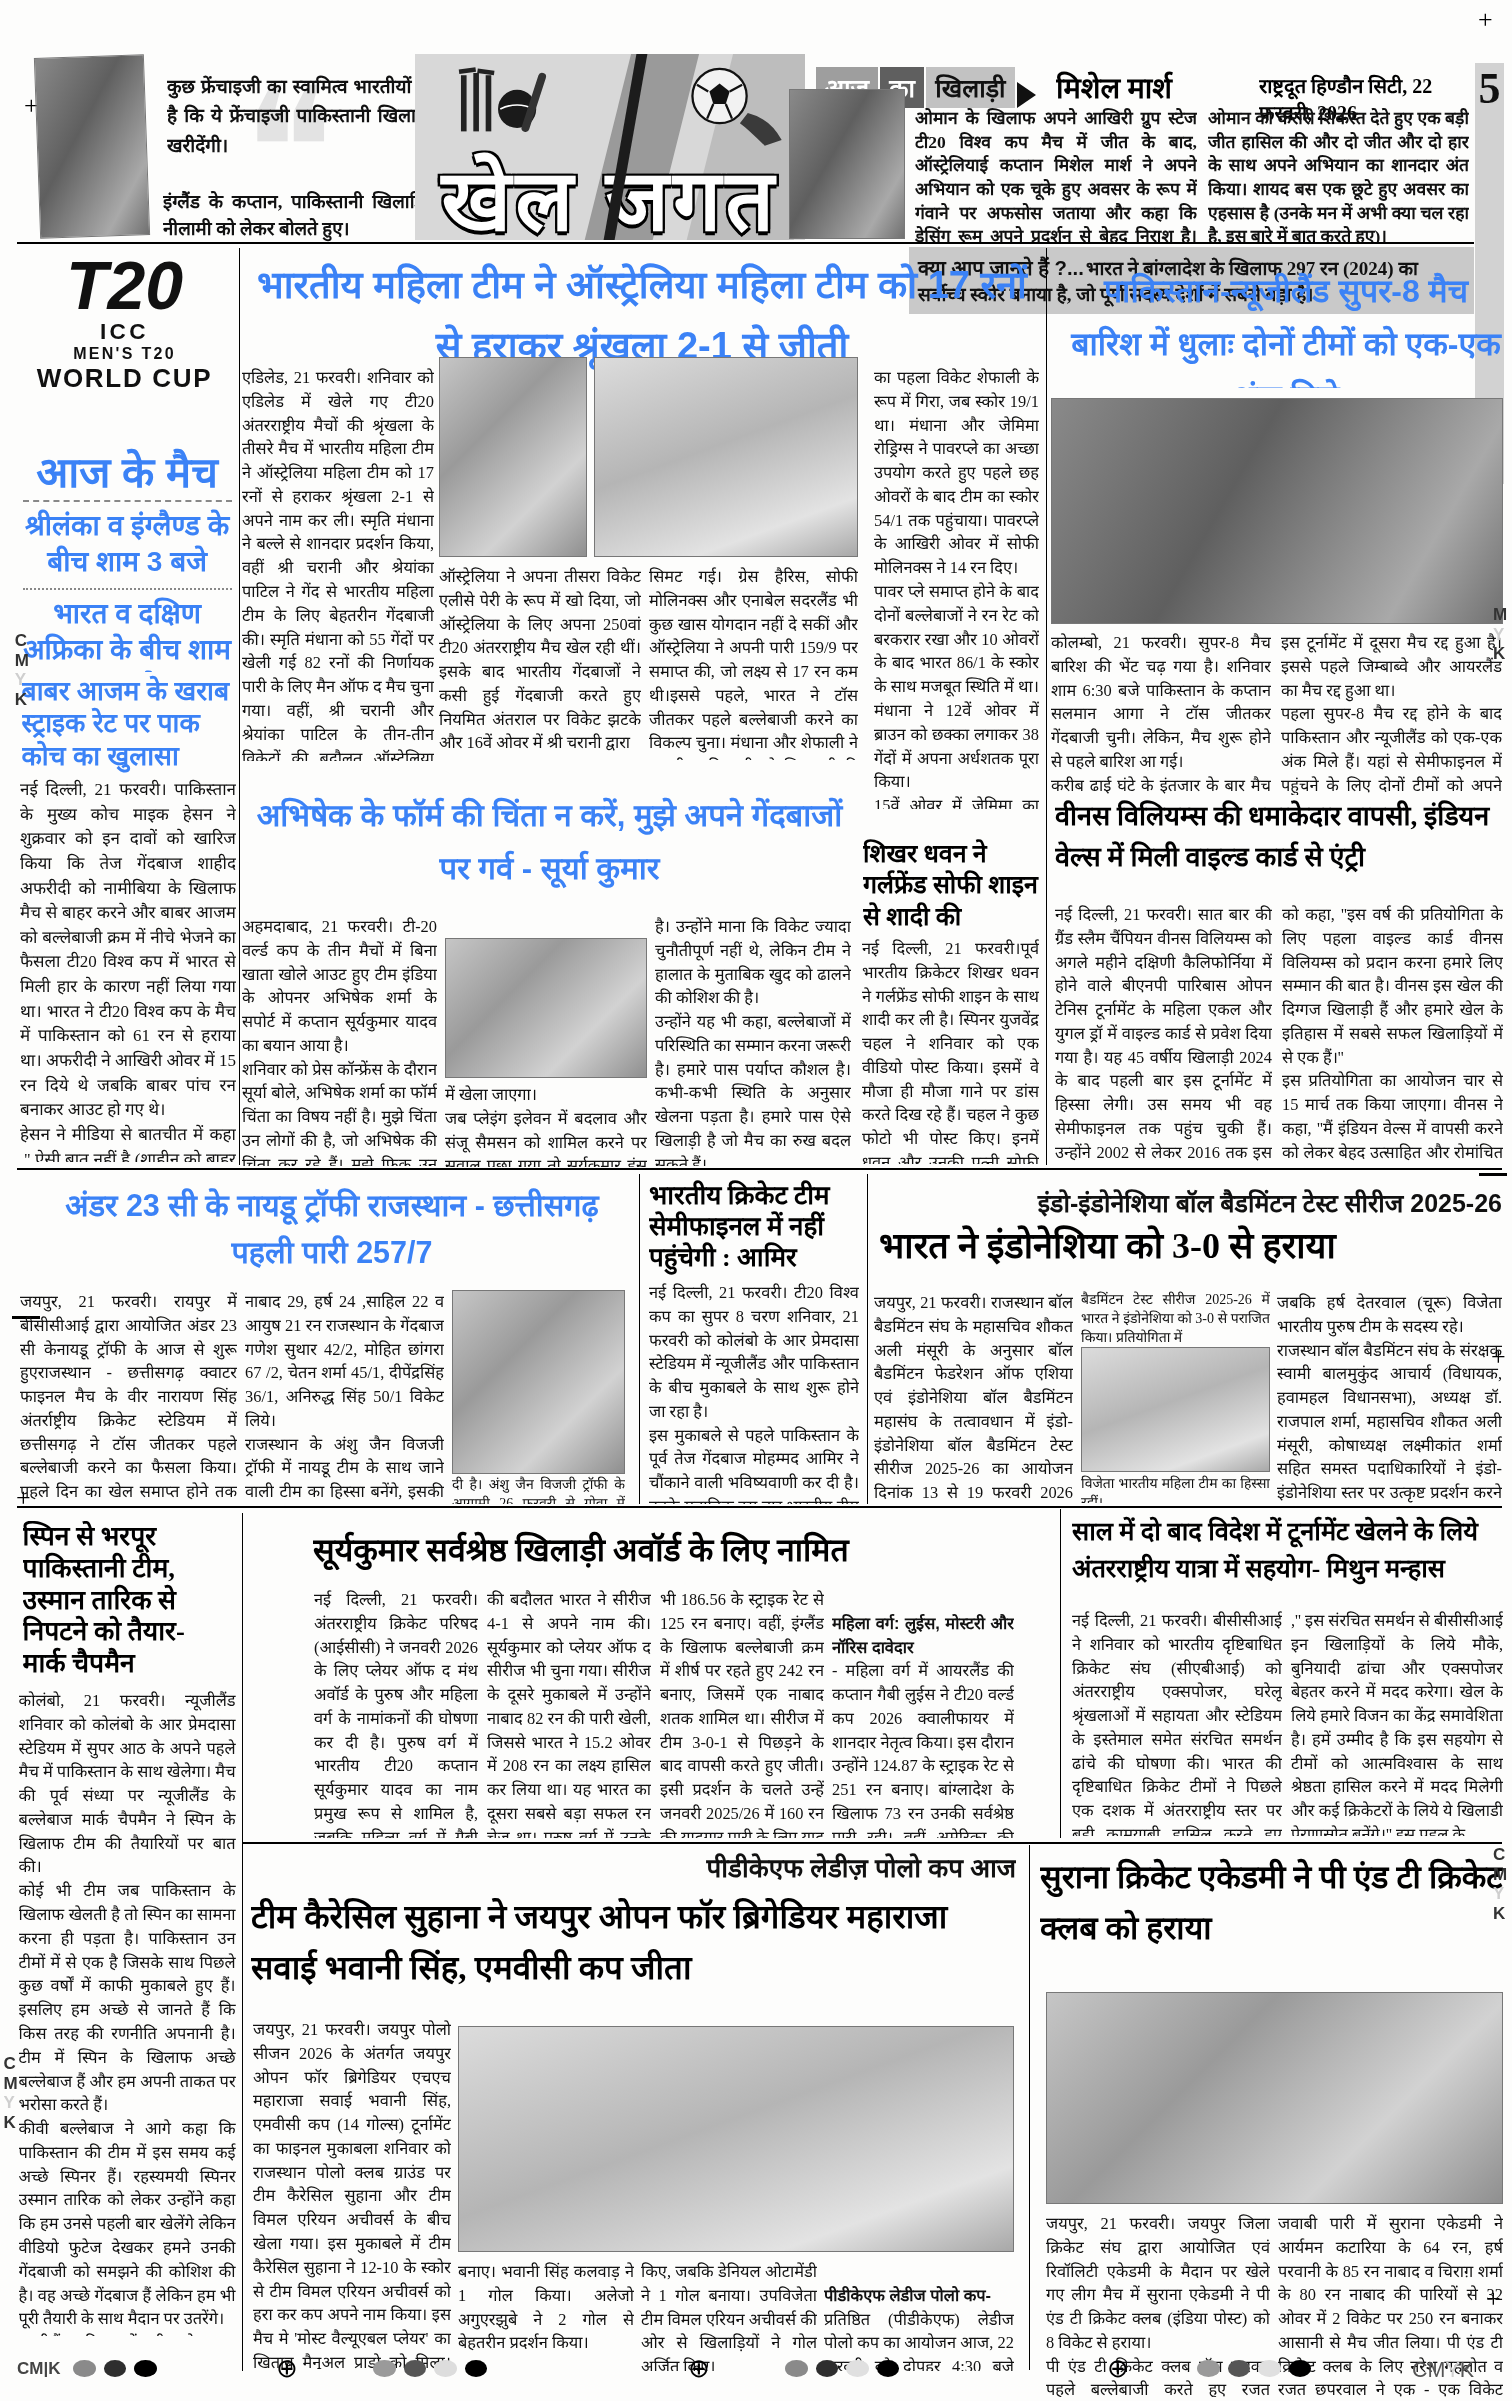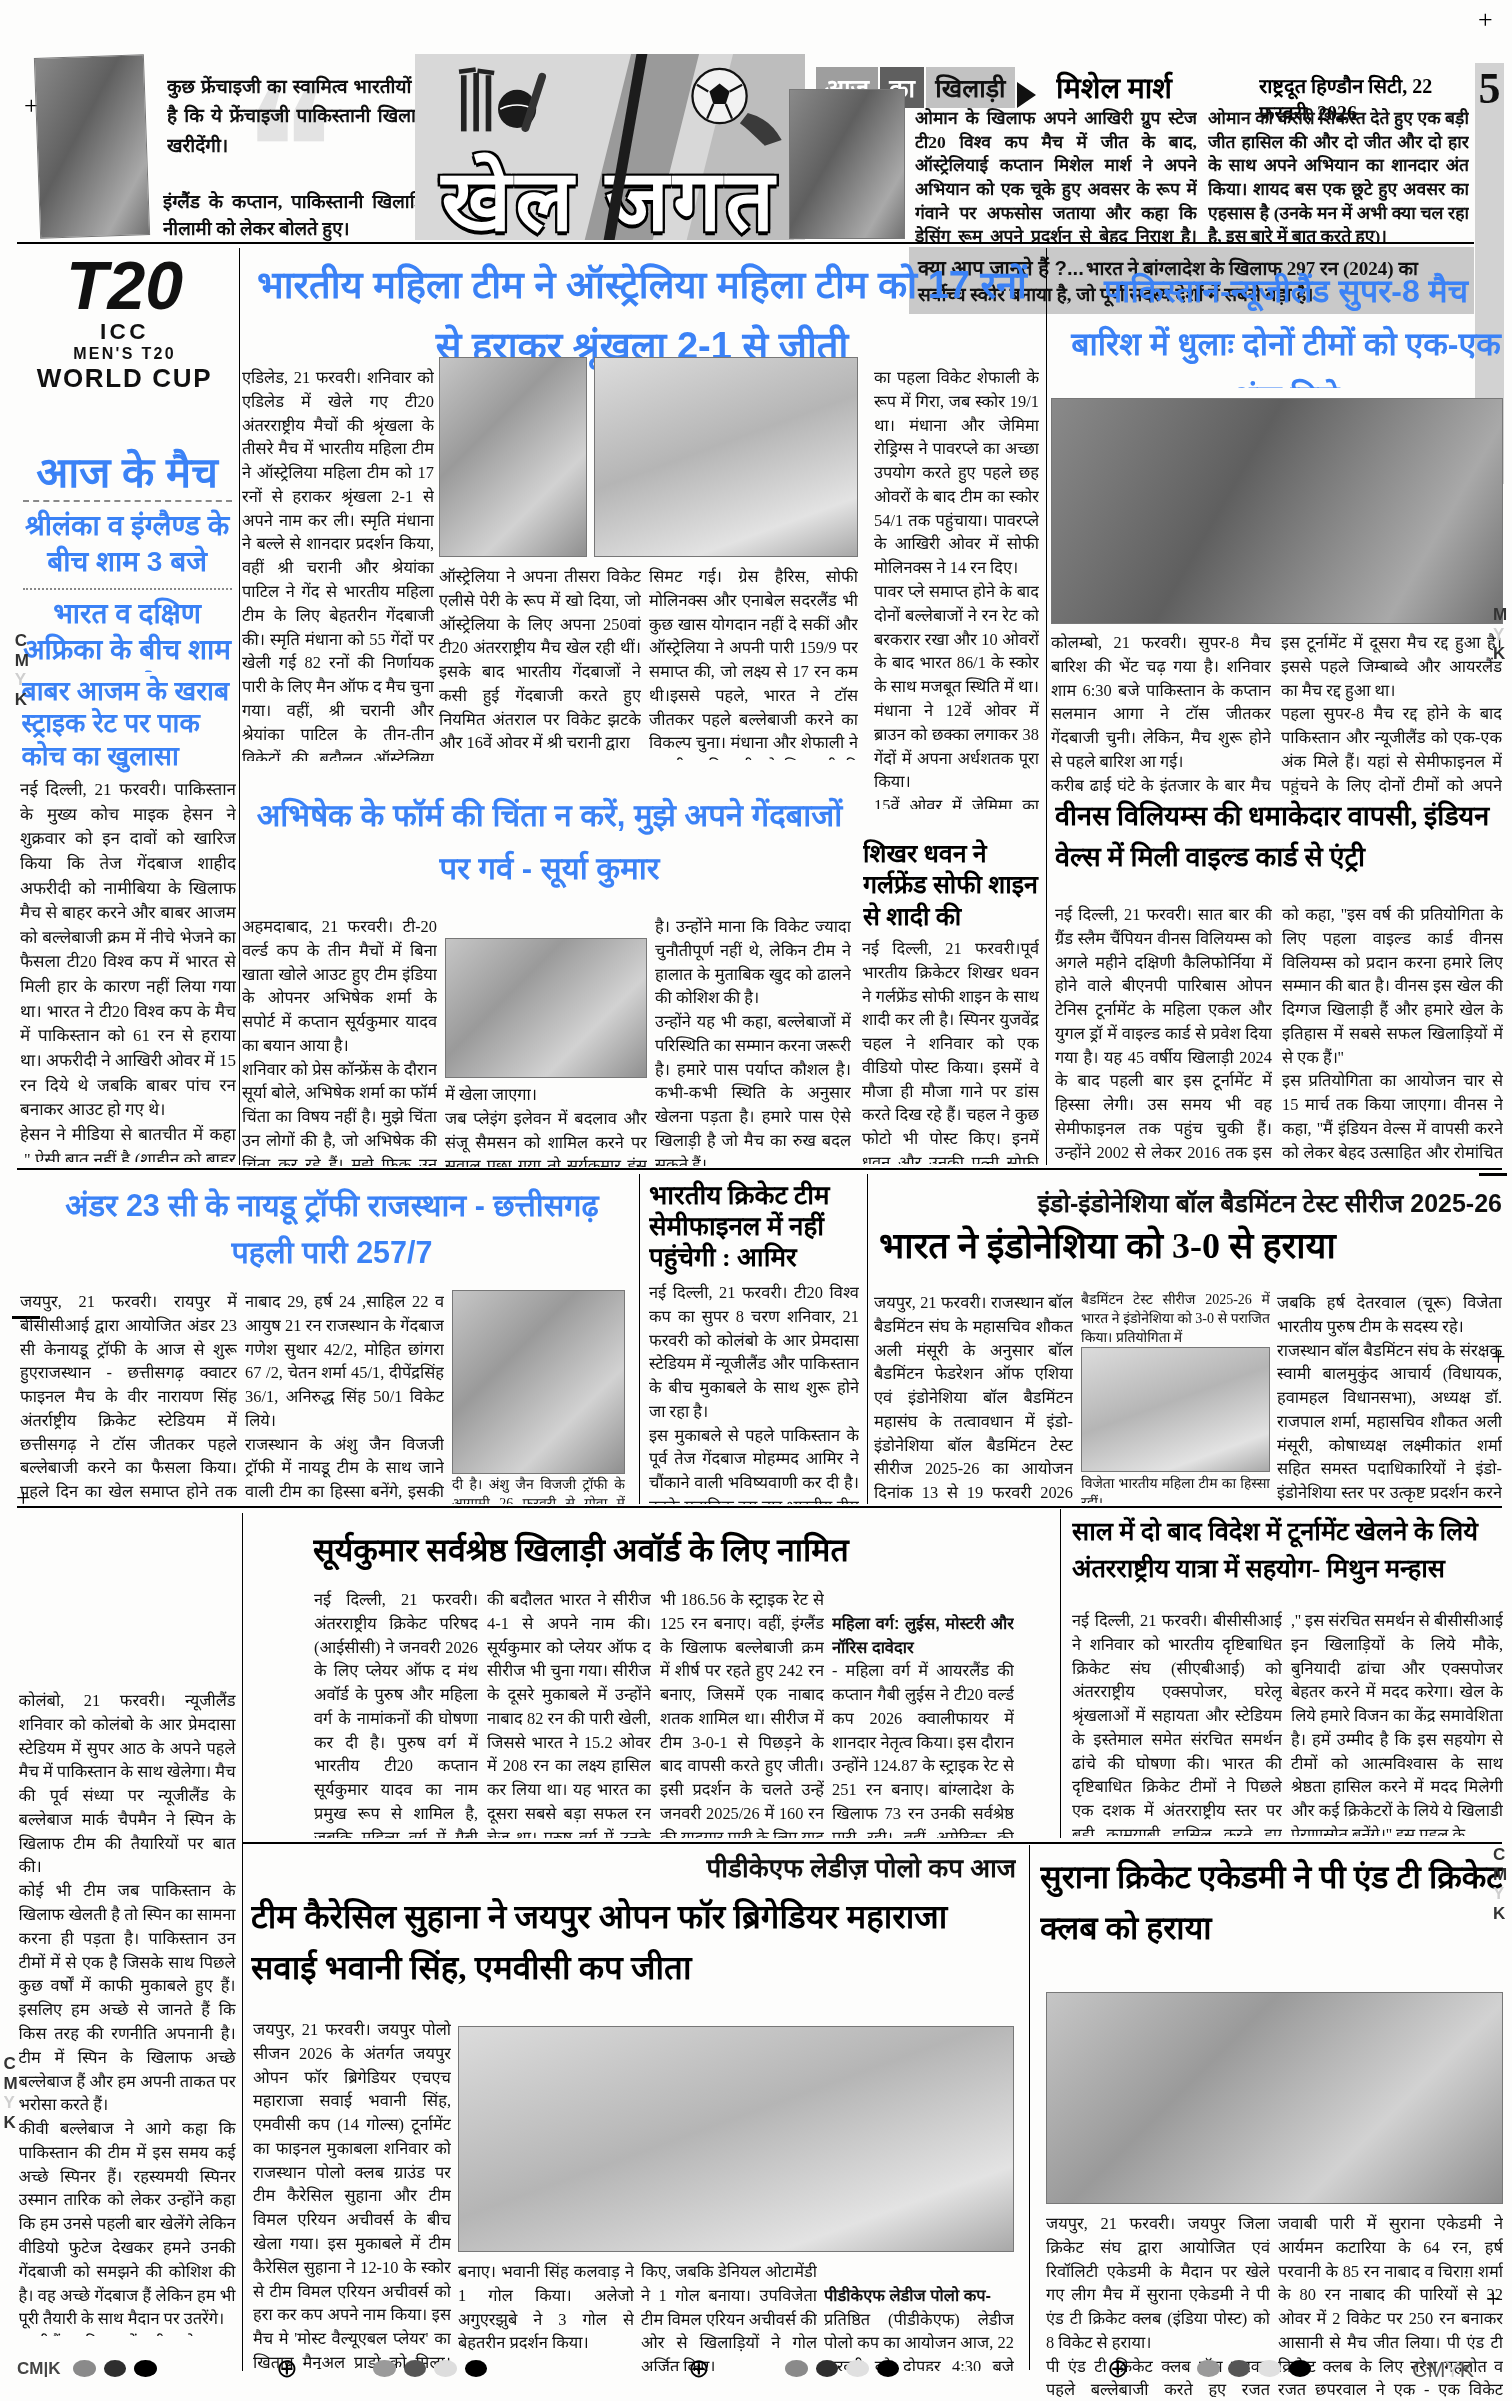--- a/index.html
+++ b/index.html
@@ -169,20 +169,21 @@
   <div class="abs hl-serif" style="left:879px;top:1220px;width:623px;height:59px;font-size:36px;">भारत ने इंडोनेशिया को 3-0 से हराया</div>
   <div class="abs body-col" style="left:874px;top:1291px;width:199px;height:212px;">जयपुर, 21 फरवरी। राजस्थान बॉल बैडमिंटन संघ के महासचिव शौकत अली मंसूरी के अनुसार बॉल बैडमिंटन फेडरेशन ऑफ एशिया एवं इंडोनेशिया बॉल बैडमिंटन महासंघ के तत्वावधान में इंडो-इंडोनेशिया बॉल बैडमिंटन टेस्ट सीरीज 2025-26 का आयोजन दिनांक 13 से 19 फरवरी 2026 तक बाली में किया गया। प्रतियोगिता में राजस्थान से हर्षिता जुनवाल (जयपुर) एवं कुमकुम सोनी (जयपुर)</div>
   <div class="abs caption" style="left:1081px;top:1291px;width:189px;height:54px;">बैडमिंटन टेस्ट सीरीज 2025-26 में भारत ने इंडोनेशिया को 3-0 से पराजित किया। प्रतियोगिता में</div>
   <div class="abs photo light" style="left:1081px;top:1347px;width:189px;height:125px;"></div>
   <div class="abs caption" style="left:1081px;top:1475px;width:189px;height:28px;">विजेता भारतीय महिला टीम का हिस्सा रहीं।</div>
   <div class="abs body-col" style="left:1277px;top:1291px;width:225px;height:212px;">जबकि हर्ष देतरवाल (चूरू) विजेता भारतीय पुरुष टीम के सदस्य रहे।
 राजस्थान बॉल बैडमिंटन संघ के संरक्षक स्वामी बालमुकुंद आचार्य (विधायक, हवामहल विधानसभा), अध्यक्ष डॉ. राजपाल शर्मा, महासचिव शौकत अली मंसूरी, कोषाध्यक्ष लक्ष्मीकांत शर्मा सहित समस्त पदाधिकारियों ने इंडो-इंडोनेशिया स्तर पर उत्कृष्ट प्रदर्शन करने वाले खिलाड़ियों एवं आयोजन स्तर पर इनके शानदार प्रदर्शन पर बधाई दी। तथा उज्ज्वल भविष्य की शुभकामनाएं दी।</div>
 
   <div class="abs rule-h" style="left:17px;top:1506px;width:1485px;"></div>
 
+  <div class="abs hl-serif" style="left:22.6px;top:1521px;width:210px;height:158px;font-size:26.5px;line-height:1.2;">स्पिन से भरपूर पाकिस्तानी टीम, उस्मान तारिक से निपटने को तैयार- मार्क चैपमैन</div>
   <div class="abs body-col" style="left:18.6px;top:1689px;width:217px;height:647px;">कोलंबो, 21 फरवरी। न्यूजीलैंड शनिवार को कोलंबो के आर प्रेमदासा स्टेडियम में सुपर आठ के अपने पहले मैच में पाकिस्तान के साथ खेलेगा। मैच की पूर्व संध्या पर न्यूजीलैंड के बल्लेबाज मार्क चैपमैन ने स्पिन के खिलाफ टीम की तैयारियों पर बात की।
 कोई भी टीम जब पाकिस्तान के खिलाफ खेलती है तो स्पिन का सामना करना ही पड़ता है। पाकिस्तान उन टीमों में से एक है जिसके साथ पिछले कुछ वर्षों में काफी मुकाबले हुए हैं। इसलिए हम अच्छे से जानते हैं कि किस तरह की रणनीति अपनानी है। टीम में स्पिन के खिलाफ अच्छे बल्लेबाज हैं और हम अपनी ताकत पर भरोसा करते हैं।
 कीवी बल्लेबाज ने आगे कहा कि पाकिस्तान की टीम में इस समय कई अच्छे स्पिनर हैं। रहस्यमयी स्पिनर उस्मान तारिक को लेकर उन्होंने कहा कि हम उनसे पहली बार खेलेंगे लेकिन वीडियो फुटेज देखकर हमने उनकी गेंदबाजी को समझने की कोशिश की है। वह अच्छे गेंदबाज हैं लेकिन हम भी पूरी तैयारी के साथ मैदान पर उतरेंगे।
 न्यूजीलैंड की नजरें जीत के साथ सेमीफाइनल की ओर कदम बढ़ाने पर होंगी। दोनों टीमों के बीच पिछले मुकाबलों में कांटे की टक्कर देखने को मिली है।</div>
   <div class="abs rule-v" style="left:242px;top:1513px;height:858px;"></div>
   <div class="abs cmyk-stack" style="left:3.4px;top:2054px;">C<br>M<br><span style="color:#cfcfcf;">Y</span><br>K</div>
 
   <div class="abs hl-serif" style="left:313px;top:1527px;width:705px;font-size:32px;">सूर्यकुमार सर्वश्रेष्ठ खिलाड़ी अवॉर्ड के लिए नामित</div>
   <div class="abs body-col" style="left:314px;top:1588px;width:164px;height:250px;">नई दिल्ली, 21 फरवरी। अंतरराष्ट्रीय क्रिकेट परिषद (आईसीसी) ने जनवरी 2026 के लिए प्लेयर ऑफ द मंथ अवॉर्ड के पुरुष और महिला वर्ग के नामांकनों की घोषणा कर दी है। पुरुष वर्ग में भारतीय टी20 कप्तान सूर्यकुमार यादव का नाम प्रमुख रूप से शामिल है, जबकि महिला वर्ग में गैबी लुईस, सोभना मोस्टरी और तारा नॉरिस को दावेदार बनाया गया है भारतीय कप्तान सूर्यकुमार यादव ने आईसीसी मेंस टी20</div>
   <div class="abs body-col" style="left:487px;top:1588px;width:164px;height:250px;">की बदौलत भारत ने सीरीज 4-1 से अपने नाम की। सूर्यकुमार को प्लेयर ऑफ द सीरीज भी चुना गया। सीरीज के दूसरे मुकाबले में उन्होंने नाबाद 82 रन की पारी खेली, जिससे भारत ने 15.2 ओवर में 208 रन का लक्ष्य हासिल कर लिया था। यह भारत का दूसरा सबसे बड़ा सफल रन चेज था। पुरुष वर्ग में उनके साथ न्यूजीलैंड के डेरिल मिचेल और इंग्लैंड के जोस बटलर भी नामित हैं।</div>
@@ -197,21 +198,21 @@
   <div class="abs body-col" style="left:1072px;top:1609px;width:210px;height:227px;">नई दिल्ली, 21 फरवरी। बीसीसीआई ने शनिवार को भारतीय दृष्टिबाधित क्रिकेट संघ (सीएबीआई) को अंतरराष्ट्रीय एक्सपोजर, घरेलू श्रृंखलाओं में सहायता और स्टेडियम के इस्तेमाल समेत संरचित समर्थन ढांचे की घोषणा की। भारत की दृष्टिबाधित क्रिकेट टीमों ने पिछले एक दशक में अंतरराष्ट्रीय स्तर पर बडी कामयाबी हासिल करते हुए पुरूष विश्व कप और महिला टूर्नामेंट में सफलता हासिल की है।</div>
   <div class="abs body-col" style="left:1291px;top:1609px;width:212px;height:227px;">,'' इस संरचित समर्थन से बीसीसीआई इन खिलाड़ियों के लिये मौके, बुनियादी ढांचा और एक्सपोजर बेहतर करने में मदद करेगा। खेल के लिये हमारे विजन का केंद्र समावेशिता है। हमें उम्मीद है कि इस सहयोग से टीमों को आत्मविश्वास के साथ श्रेष्ठता हासिल करने में मदद मिलेगी और कई क्रिकेटरों के लिये ये खिलाडी प्रेरणास्रोत बनेंगे।'' इस पहल के</div>
 
   <div class="abs rule-h" style="left:243px;top:1842px;width:1259px;"></div>
 
   <div class="abs kicker" style="left:251px;top:1849px;width:765px;font-size:26px;">पीडीकेएफ लेडीज़ पोलो कप आज</div>
   <div class="abs hl-serif" style="left:251px;top:1892px;width:765px;height:116px;font-size:33px;line-height:1.55;">टीम कैरेसिल सुहाना ने जयपुर ओपन फॉर ब्रिगेडियर महाराजा सवाई भवानी सिंह, एमवीसी कप जीता</div>
   <div class="abs body-col" style="left:253px;top:2018px;width:198px;height:351px;">जयपुर, 21 फरवरी। जयपुर पोलो सीजन 2026 के अंतर्गत जयपुर ओपन फॉर ब्रिगेडियर एचएच महाराजा सवाई भवानी सिंह, एमवीसी कप (14 गोल्स) टूर्नामेंट का फाइनल मुकाबला शनिवार को राजस्थान पोलो क्लब ग्राउंड पर टीम कैरेसिल सुहाना और टीम विमल एरियन अचीवर्स के बीच खेला गया। इस मुकाबले में टीम कैरेसिल सुहाना ने 12-10 के स्कोर से टीम विमल एरियन अचीवर्स को हरा कर कप अपने नाम किया। इस मैच मे 'मोस्ट वैल्यूएबल प्लेयर' का खिताब मैनुअल प्राडो को मिला। इस अवसर पर ट्रॉफी चिराग पारेख, रेहा पारेख जैन, हिज हाइनेस सवाई पद्मनाभ सिंह, महाराज नरेंद्र सिंह, दिग्विजय सिंह एवं विक्रमादित्य सिंह बरकाना द्वारा प्रदान की गई।
 विजेता टीम कैरेसिल सुहाना की ओर से माटियास वायल ने शानदार प्रदर्शन करते हुए 7 गोल किए, वहीं मैनुअल प्राडो ने 4 गोल</div>
   <div class="abs photo light" style="left:458px;top:2026px;width:556px;height:226px;"></div>
-  <div class="abs body-col" style="left:458px;top:2260px;width:176px;height:111px;">बनाए। भवानी सिंह कलवाड़ ने 1 गोल किया। अलेजो अगुएरझुबे ने 3 गोल से बेहतरीन प्रदर्शन किया।</div>
+  <div class="abs body-col" style="left:458px;top:2260px;width:176px;height:111px;">बनाए। भवानी सिंह कलवाड़ ने 1 गोल किया। अलेजो अगुएरझुबे ने 2 गोल से बेहतरीन प्रदर्शन किया।</div>
   <div class="abs body-col" style="left:641px;top:2260px;width:176px;height:111px;">किए, जबकि डेनियल ओटामेंडी ने 1 गोल बनाया। उपविजेता टीम विमल एरियन अचीवर्स की ओर से खिलाड़ियों ने गोल अर्जित किए।</div>
   <div class="abs body-col" style="left:824px;top:2260px;width:190px;height:111px;">
     <span class="subhead-inline">पीडीकेएफ लेडीज पोलो कप-</span>
     <span>प्रतिष्ठित (पीडीकेएफ) लेडीज पोलो कप का आयोजन आज, 22 फरवरी को दोपहर 4:30 बजे राजस्थान पोलो क्लब ग्राउंड पर होगा। इस अवसर पर उपमुख्यमंत्री दीया कुमारी मुख्य अतिथि के रूप में उपस्थित रहेंगी।</span>
   </div>
 
   <div class="abs rule-v" style="left:1029px;top:1845px;height:525px;"></div>
   <div class="abs hl-serif" style="left:1040px;top:1852px;width:463px;height:133px;font-size:32px;line-height:1.6;">सुराना क्रिकेट एकेडमी ने पी एंड टी क्रिकेट क्लब को हराया</div>
   <div class="abs photo" style="left:1046px;top:1992px;width:457px;height:212px;"></div>
   <div class="abs body-col" style="left:1046px;top:2212px;width:224px;height:185px;">जयपुर, 21 फरवरी। जयपुर जिला क्रिकेट संघ द्वारा आयोजित एवं रिवॉलिटी एकेडमी के मैदान पर खेले गए लीग मैच में सुराना एकेडमी ने पी एंड टी क्रिकेट क्लब (इंडिया पोस्ट) को 8 विकेट से हराया।

